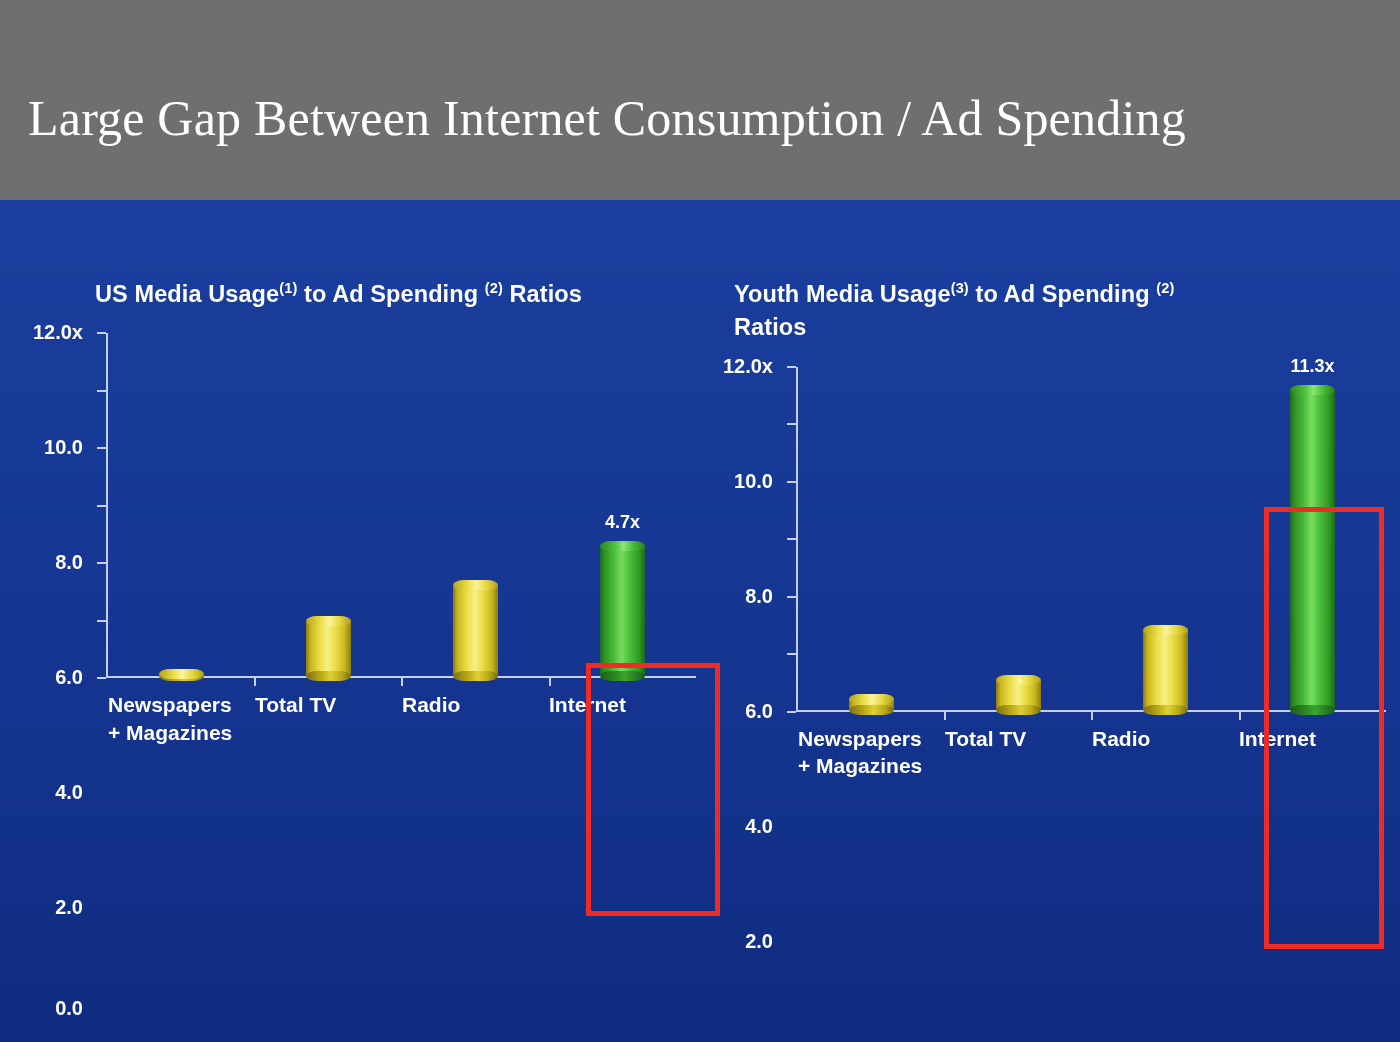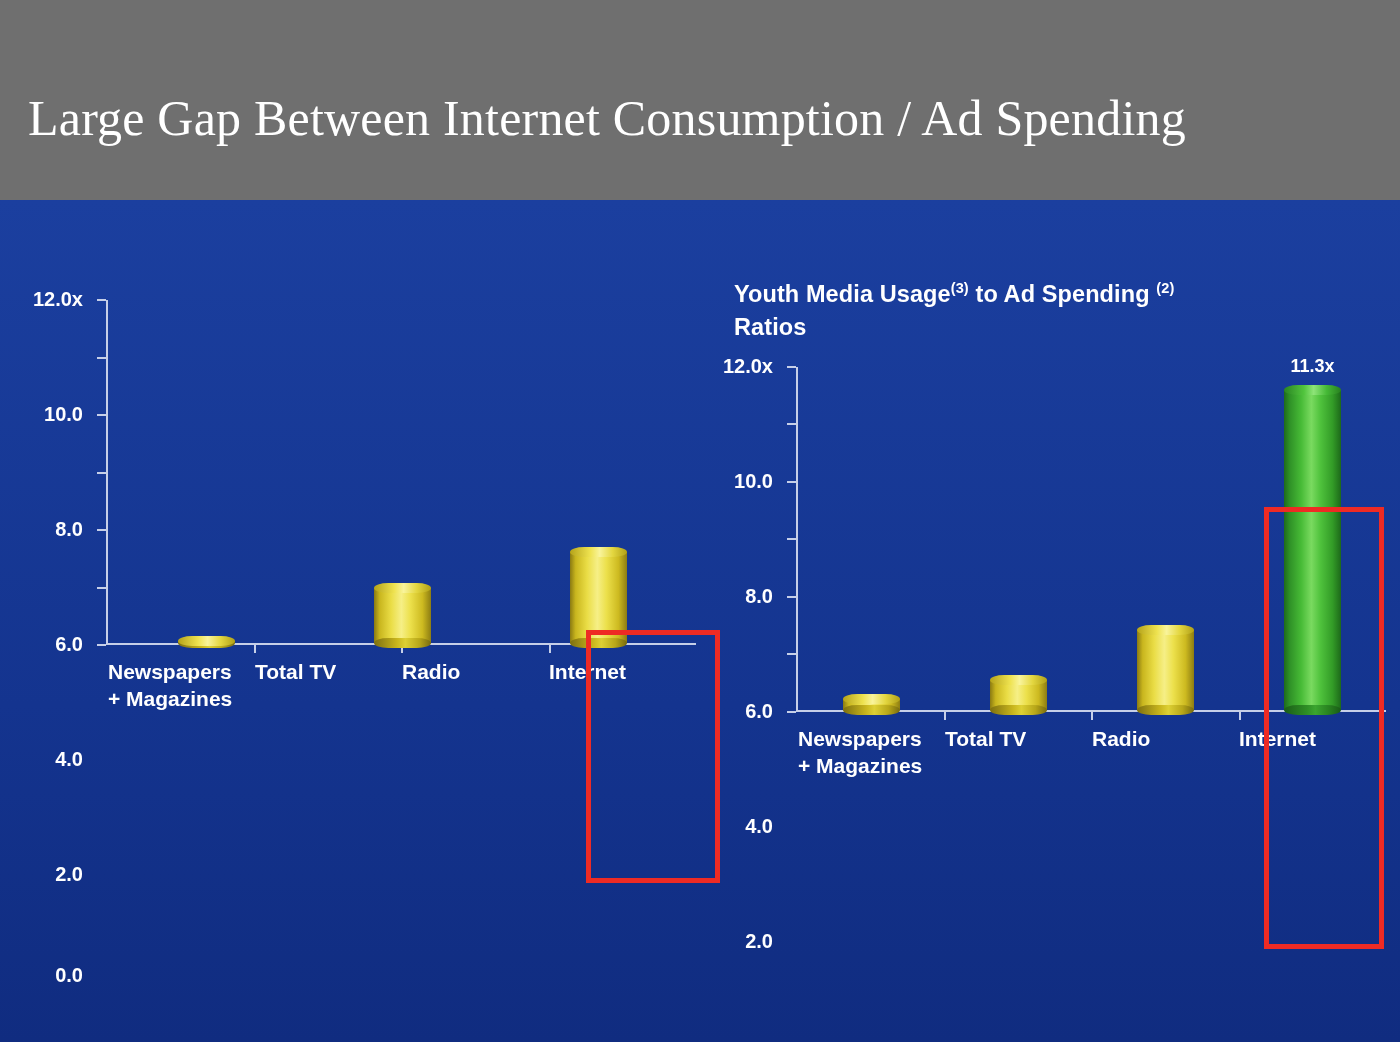--- a/index.html
+++ b/index.html
@@ -133,21 +133,20 @@
   .bar-slot {
     flex: 1 1 0;
     position: relative;
     display: flex;
     align-items: flex-end;
     justify-content: center;
   }
   .bar {
     position: relative;
     width: 45px;
-    padding-left: 12px;
   }
   .bar .body {
     position: absolute;
     left: 0; right: 0; top: 5px; bottom: 0;
   }
   .bar.yellow .body {
     background: linear-gradient(90deg,
       #8a7a12 0%, #c9b61e 10%, #eadd46 30%, #f6ef86 48%,
       #ece04b 64%, #cdba20 85%, #8d7d12 100%);
   }
@@ -222,20 +221,23 @@
 </style>
 </head>
 <body>
 
 <div class="header-band"></div>
 <div class="slide-title">Large Gap Between Internet Consumption / Ad Spending</div>
 
 <div class="slide-body">
 
   <div class="panel left">
+    <div class="panel-title">
+      <span>US Media Usage</span><sup>(1)</sup><span> to Ad Spending </span><sup>(2)</sup><span> Ratios</span>
+    </div>
 
     <div class="chart">
       <div class="plot">
         <div class="axis-y"></div>
         <div class="axis-x"></div>
         <div class="y-ticks">
             <div class="ytick" style="top: 344px;">
               <div class="ylabel" style="top: 331px;">0.0</div>
             </div>
             <div class="ytick" style="top: 286.5px;">
@@ -275,20 +277,28 @@
                 <div class="body"></div>
                 <div class="bottomcap"></div>
                 <div class="cap"></div>
               </div>
             </div>
             <div class="bar-slot">
               <div class="bar yellow" style="height: 96.3125px;">
                 <div class="body"></div>
                 <div class="bottomcap"></div>
                 <div class="cap"></div>
+              </div>
+            </div>
+            <div class="bar-slot">
+              <div class="bar green" style="height: 135.125px;">
+                <div class="body"></div>
+                <div class="bottomcap"></div>
+                <div class="cap"></div>
+                <div class="bar-value">4.7x</div>
               </div>
             </div>
           </div>
       </div>
       <div class="cats">
           <div class="cat">Newspapers
 + Magazines</div>
           <div class="cat">Total TV</div>
           <div class="cat">Radio</div>
           <div class="cat">Internet</div>

